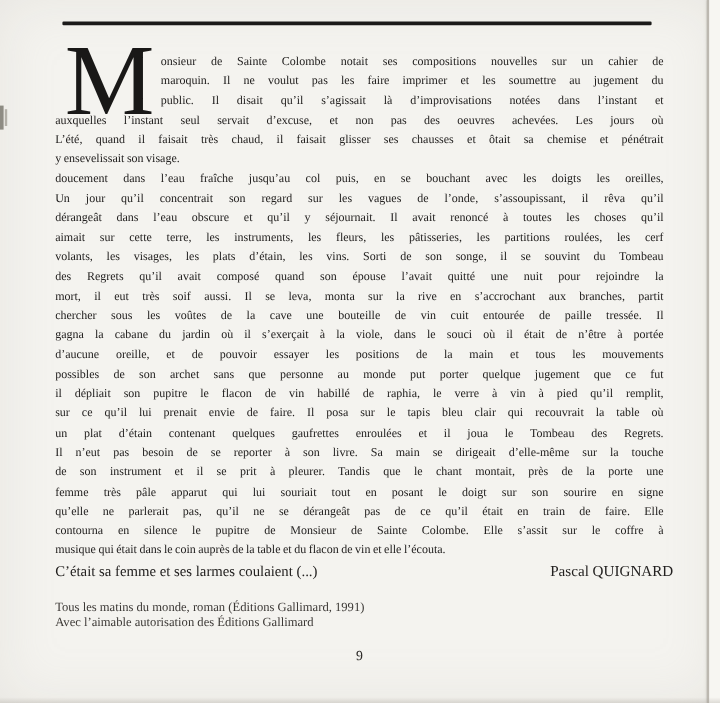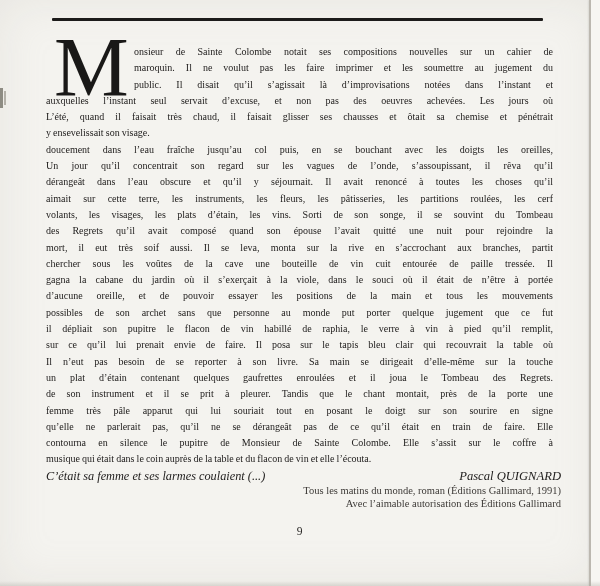--- a/index.html
+++ b/index.html
@@ -106,31 +106,30 @@
     text-align-last: justify;
   }
   .closing-row {
     display: flex;
     justify-content: space-between;
     align-items: baseline;
     font-size: 12.3px;
     line-height: 16.3px;
     height: 16.3px;
     margin-right: -8px;
-    font-style: italic;
   }
   .author {
     font-size: 12.6px;
     white-space: nowrap;
     margin-left: 32px;
   }
   .credits {
-    margin-top: 0;
+    margin-top: 16px;
     margin-right: -8px;
-    text-align: right;
+    text-align: left;
     font-size: 10.5px;
     line-height: 13px;
     color: #3c3936;
   }
   .page-number {
     margin-top: 15px;
     text-align: center;
     font-size: 11.5px;
     color: #2a2826;
   }
@@ -166,22 +165,22 @@
         <div class="bline just">aimait sur cette terre, les instruments, les fleurs, les pâtisseries, les partitions roulées, les cerf</div>
         <div class="bline just">volants, les visages, les plats d’étain, les vins. Sorti de son songe, il se souvint du Tombeau</div>
         <div class="bline just">des Regrets qu’il avait composé quand son épouse l’avait quitté une nuit pour rejoindre la</div>
         <div class="bline just">mort, il eut très soif aussi. Il se leva, monta sur la rive en s’accrochant aux branches, partit</div>
         <div class="bline just">chercher sous les voûtes de la cave une bouteille de vin cuit entourée de paille tressée. Il</div>
         <div class="bline just">gagna la cabane du jardin où il s’exerçait à la viole, dans le souci où il était de n’être à portée</div>
         <div class="bline just">d’aucune oreille, et de pouvoir essayer les positions de la main et tous les mouvements</div>
         <div class="bline just">possibles de son archet sans que personne au monde put porter quelque jugement que ce fut</div>
         <div class="bline just">il dépliait son pupitre le flacon de vin habillé de raphia, le verre à vin à pied qu’il remplit,</div>
         <div class="bline just">sur ce qu’il lui prenait envie de faire. Il posa sur le tapis bleu clair qui recouvrait la table où</div>
+        <div class="bline just">un plat d’étain contenant quelques gaufrettes enroulées et il joua le Tombeau des Regrets.</div>
         <div class="bline just">Il n’eut pas besoin de se reporter à son livre. Sa main se dirigeait d’elle-même sur la touche</div>
-        <div class="bline just">un plat d’étain contenant quelques gaufrettes enroulées et il joua le Tombeau des Regrets.</div>
         <div class="bline just">de son instrument et il se prit à pleurer. Tandis que le chant montait, près de la porte une</div>
         <div class="bline just">femme très pâle apparut qui lui souriait tout en posant le doigt sur son sourire en signe</div>
         <div class="bline just">qu’elle ne parlerait pas, qu’il ne se dérangeât pas de ce qu’il était en train de faire. Elle</div>
         <div class="bline just">contourna en silence le pupitre de Monsieur de Sainte Colombe. Elle s’assit sur le coffre à</div>
         <div class="bline">musique qui était dans le coin auprès de la table et du flacon de vin et elle l’écouta.</div>
       </div>
 
     <div class="closing-row">
       <span>C’était sa femme et ses larmes coulaient (...)</span>
       <span class="author">Pascal QUIGNARD</span>

